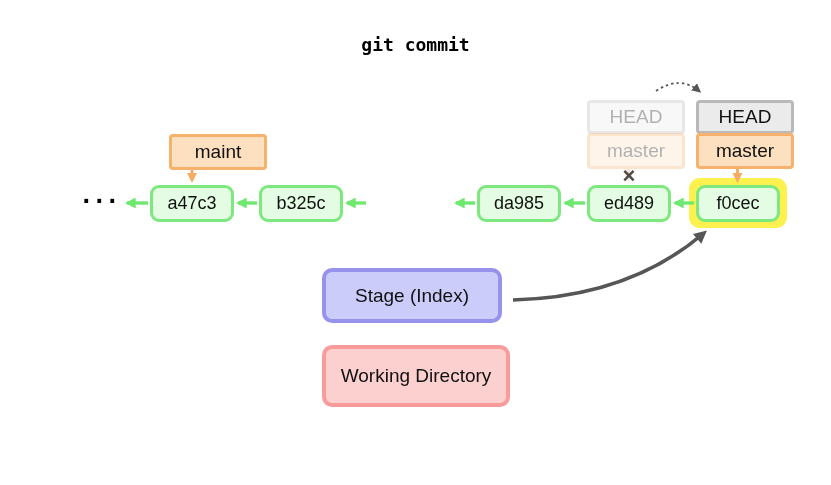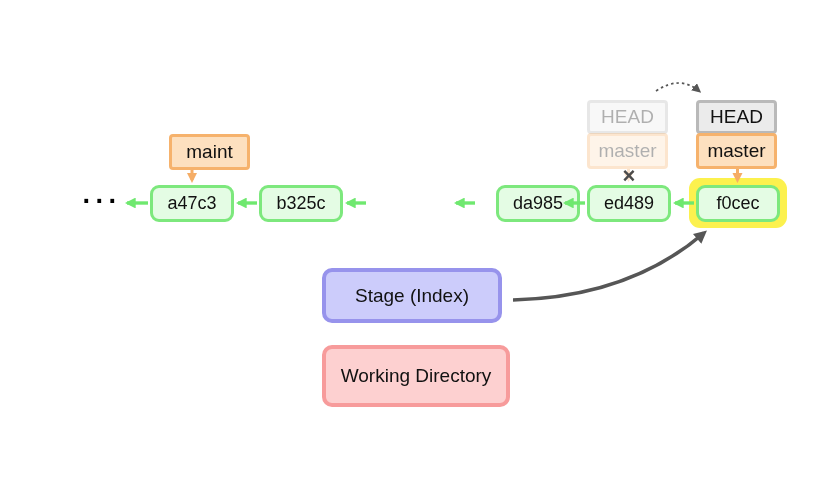--- a/index.html
+++ b/index.html
@@ -12,21 +12,21 @@
     font-family:"DejaVu Sans Mono", monospace; font-weight:bold; font-size:18px; color:#000;
   }
   .box {
     position:absolute; box-sizing:border-box; display:flex;
     align-items:center; justify-content:center; white-space:nowrap;
   }
   .commit {
     width:84px; height:37px; top:185px; font-size:18px;
     background:var(--commit-fill); border:3.5px solid var(--commit-border); border-radius:9px;
   }
-  .tag { width:81px; font-size:19px; border-radius:4px; }
+  .tag { width:98px; font-size:19px; border-radius:4px; }
   .maint-box  { left:150px; top:134px; height:36px;
     background:var(--branch-fill); border:3px solid var(--branch-border);margin-left:19px; }
   .head-box   { left:696px; top:100px; height:34px;
     background:var(--head-fill); border:3px solid var(--head-border); }
   .master-box { left:696px; top:133px; height:36px;
     background:var(--branch-fill); border:3px solid var(--branch-border); }
   .faded { opacity:0.33; }
   .head-box.faded, .master-box.faded { left:587px; }
   .highlight {
     position:absolute; left:689px; top:178px; width:98px; height:50px;
@@ -50,27 +50,28 @@
     display:flex; align-items:center; justify-content:center;
     font-size:22px; font-weight:bold; color:#4b4b4b;
   }
   .arrows { position:absolute; left:0; top:0; pointer-events:none; }
 </style>
 </head>
 <body>
 
 <div class="canvas">
 
+  <div class="title">git commit</div>
 
   <div class="highlight"></div>
 
   <div class="ellipsis">···</div>
   <div class="box commit" style="left:150px">a47c3</div>
   <div class="box commit" style="left:259px">b325c</div>
-  <div class="box commit" style="left:496px">da985</div>
+  <div class="box commit" style="left:477px">da985</div>
   <div class="box commit" style="left:587px">ed489</div>
   <div class="box commit" style="left:696px">f0cec</div>
 
   <div class="box tag maint-box">maint</div>
   <div class="box tag head-box faded">HEAD</div>
   <div class="box tag master-box faded">master</div>
   <div class="box tag head-box">HEAD</div>
   <div class="box tag master-box">master</div>
 
   <div class="box stage">Stage (Index)</div>

